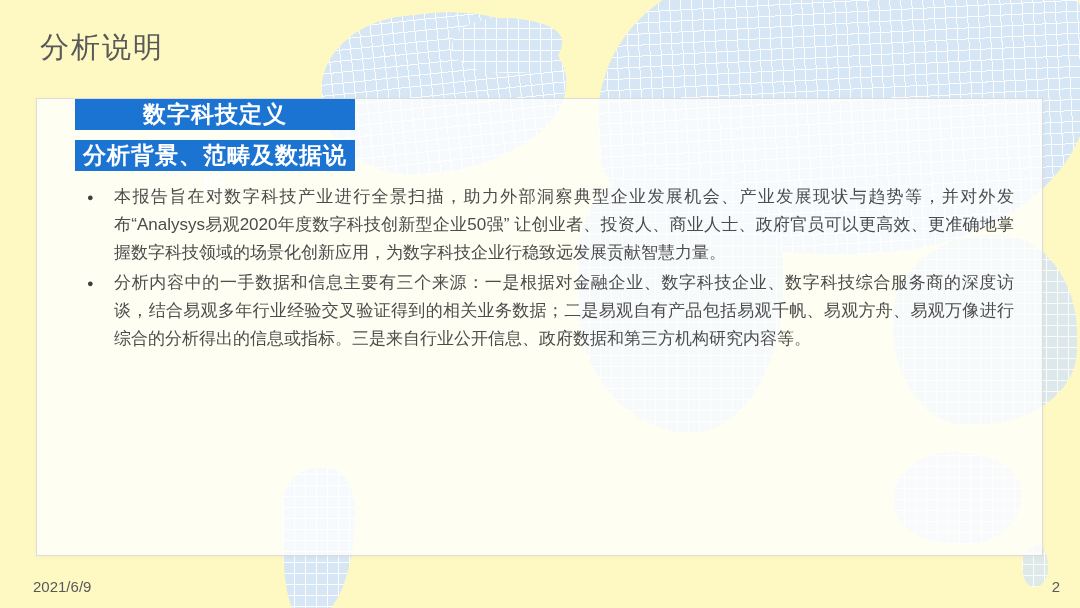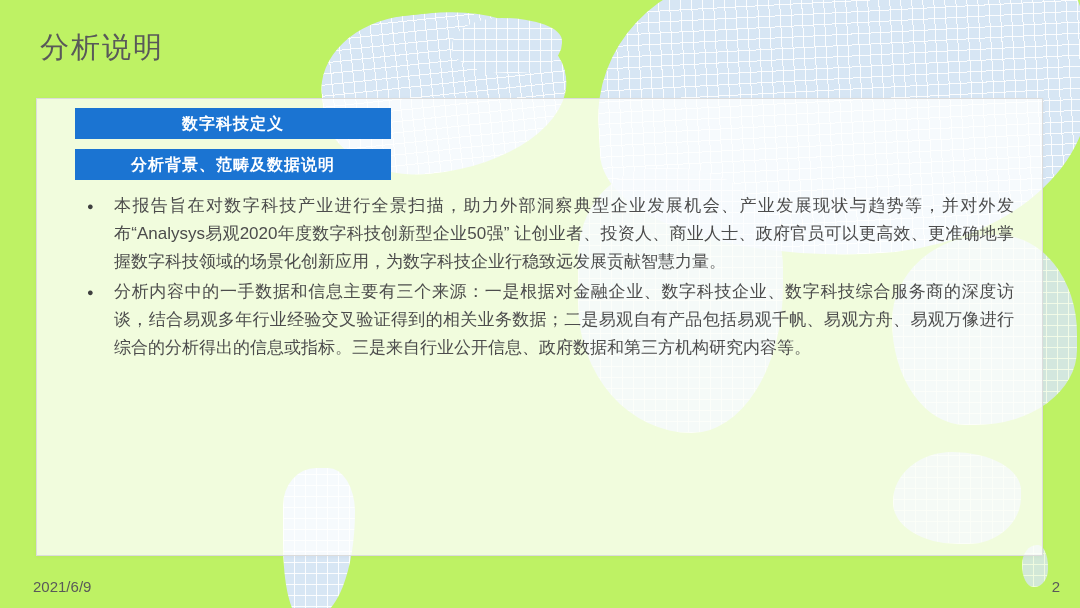--- a/index.html
+++ b/index.html
@@ -5,21 +5,21 @@
   html,body{margin:0;padding:0;}
   body{
     width:1080px;height:608px;
     font-family:"Liberation Sans", sans-serif;
     background:#ffffff;
     overflow:hidden;
   }
   .slide{
     position:relative;
     width:1080px;height:608px;
-    background:#bef264;
+    background:#fef9c3;
     overflow:hidden;
   }
 
   
   .map-layer{position:absolute;inset:0;z-index:0;}
   .map-blob{
     position:absolute;
     background-color:#d7e6f4;
     background-image:
       repeating-linear-gradient(0deg, rgba(255,255,255,.9) 0 1px, transparent 1px 11px),
@@ -44,25 +44,25 @@
   
   .card{
     position:absolute;left:36px;top:98px;z-index:1;
     width:1007px;height:458px;
     background:rgba(255,255,255,0.78);
     border:1px solid #dcdcdc;
     box-shadow:0 1px 4px rgba(0,0,0,0.04);
     box-sizing:border-box;
   }
   .badge{
-    width:316px;height:31px;line-height:31px;
-    margin:9px 0 0 38px;
+    width:280px;height:31px;line-height:31px;
+    margin:0 0 0 38px;
     background:#1b74d2;
     color:#ffffff;
-    font-size:16px;font-weight:bold;
+    font-size:23px;font-weight:bold;
     text-align:center;letter-spacing:1px;
   }
   .badge.second{margin-top:10px;text-align:center;}
   .bullets{
     list-style:none;
     margin:12px 28px 0 48px;
     padding:0;
   }
   .bullets li{
     position:relative;

